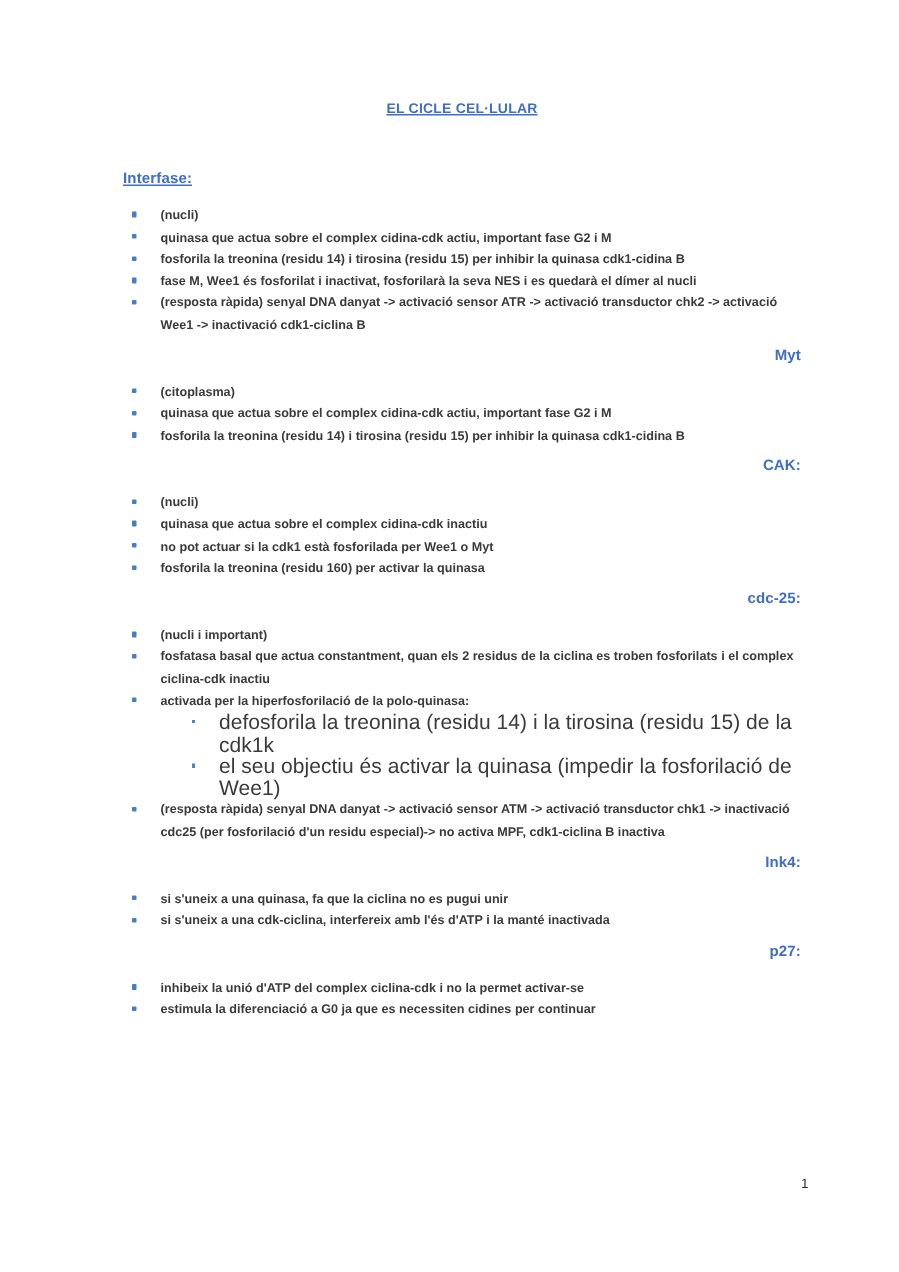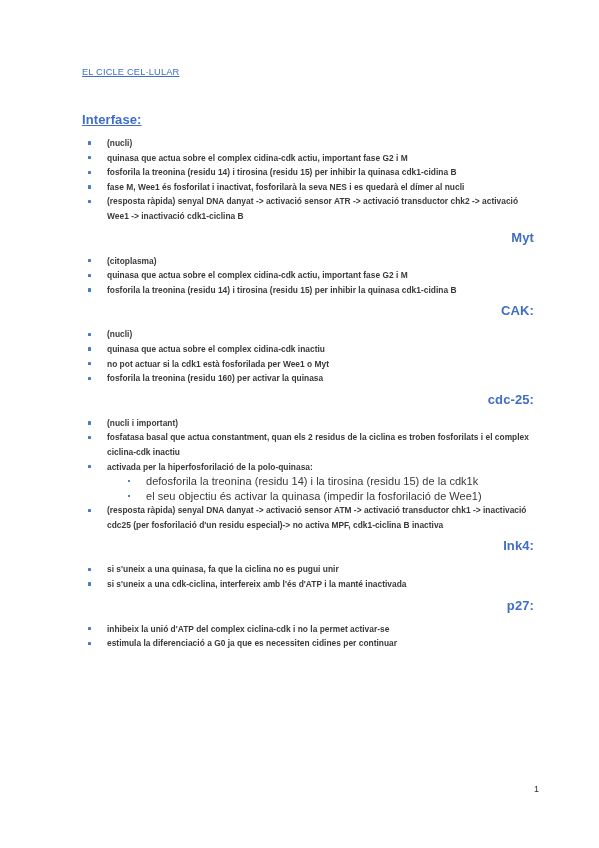--- a/index.html
+++ b/index.html
@@ -18,32 +18,33 @@
     box-sizing: border-box;
     overflow: hidden;
   }
   .content {
     position: absolute;
     left: 82px;
     top: 66px;
     width: 452px;
   }
   .doc-title {
+    text-align: center;
     color: #3f6ec4;
-    font-weight: normal;
+    font-weight: bold;
     font-size: 9.3px;
     letter-spacing: 0.15px;
     text-decoration: underline;
     margin: 0 0 34px 0;
     line-height: 13px;
   }
   .section-heading {
     color: #3f6ec4;
     font-weight: bold;
-    font-size: 13px;
+    font-size: 10px;
     letter-spacing: 0.1px;
     line-height: 13px;
     margin: 0 0 10px 0;
   }
   .section-heading.underlined {
     text-decoration: underline;
   }
   .section-heading.gap-above {
     margin-top: 7px;
     text-align: right;
@@ -75,21 +76,21 @@
   }
   ul.subbullets {
     list-style: none;
     margin: 0;
     padding: 0;
   }
   ul.subbullets > li {
     position: relative;
     padding-left: 64px;
     color: #3a3a3a;
-    font-size: 11px;
+    font-size: 14px;
     line-height: 14.6px;
     letter-spacing: 0.02px;
   }
   ul.subbullets > li::before {
     content: "";
     position: absolute;
     left: 46px;
     top: 6px;
     width: 2.4px;
     height: 2.4px;

